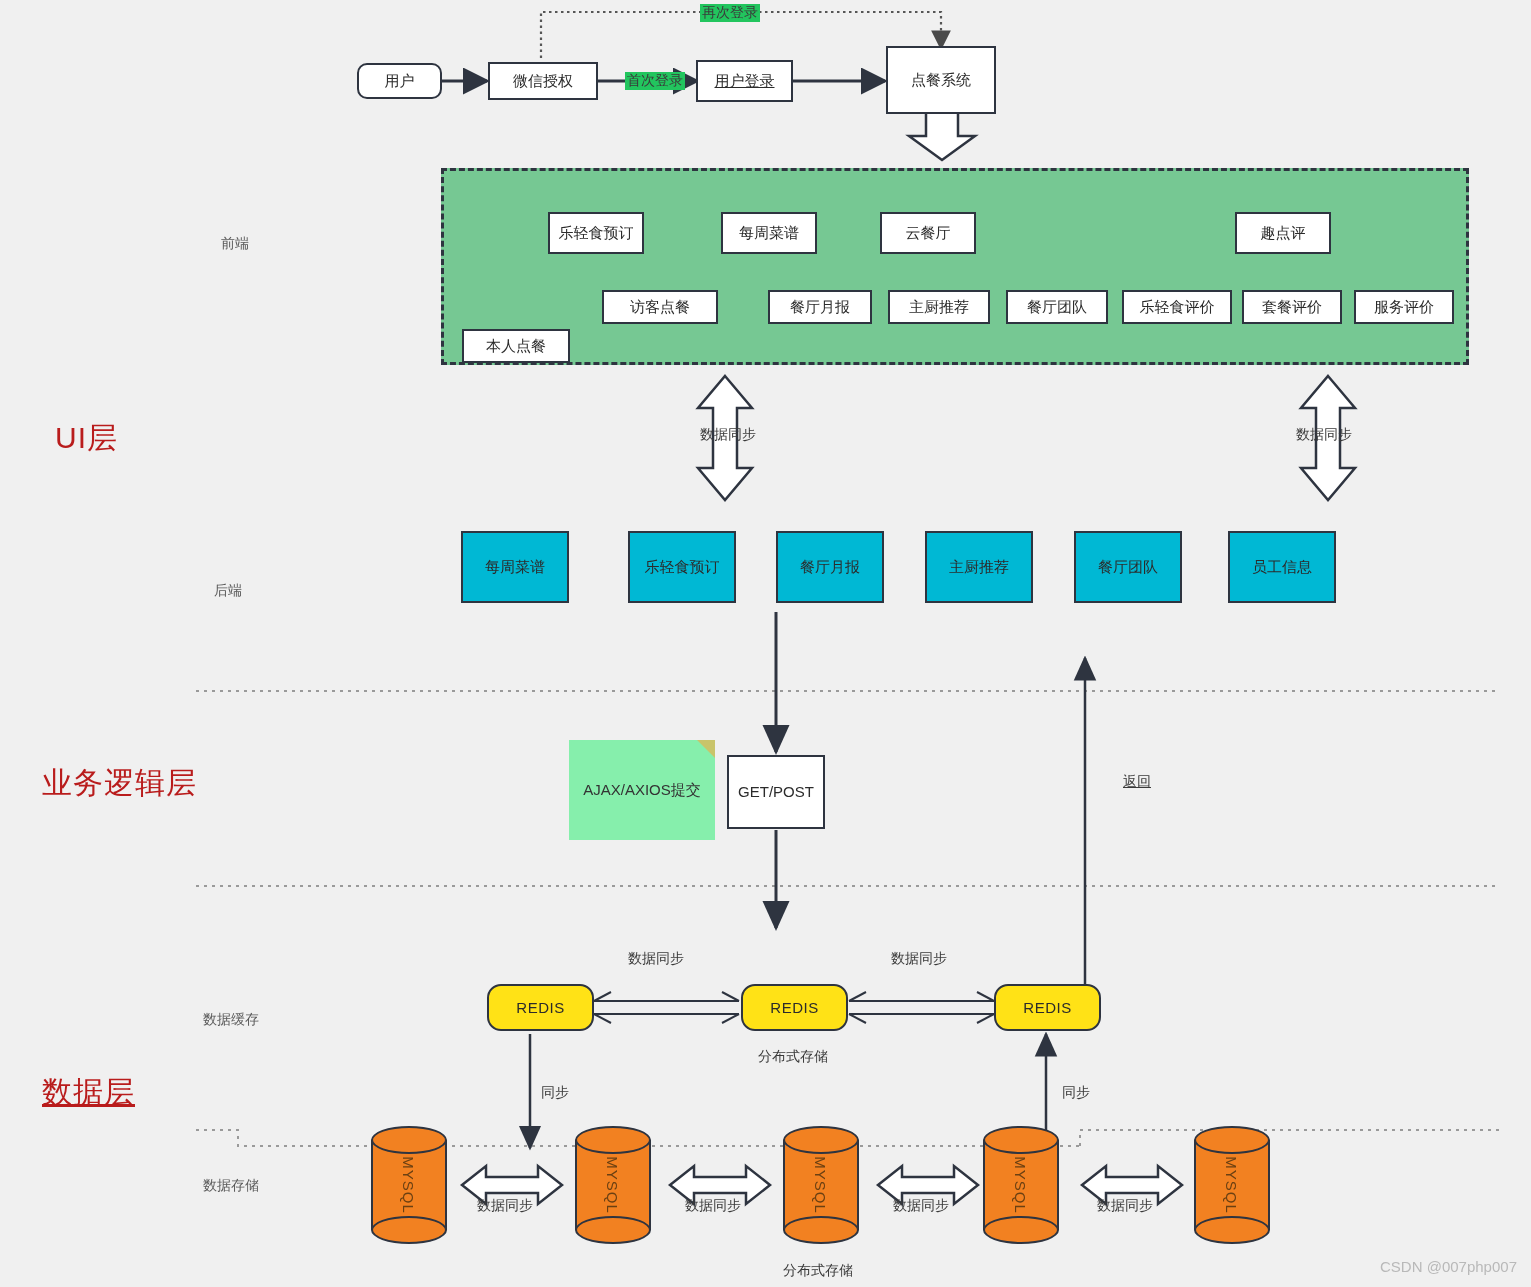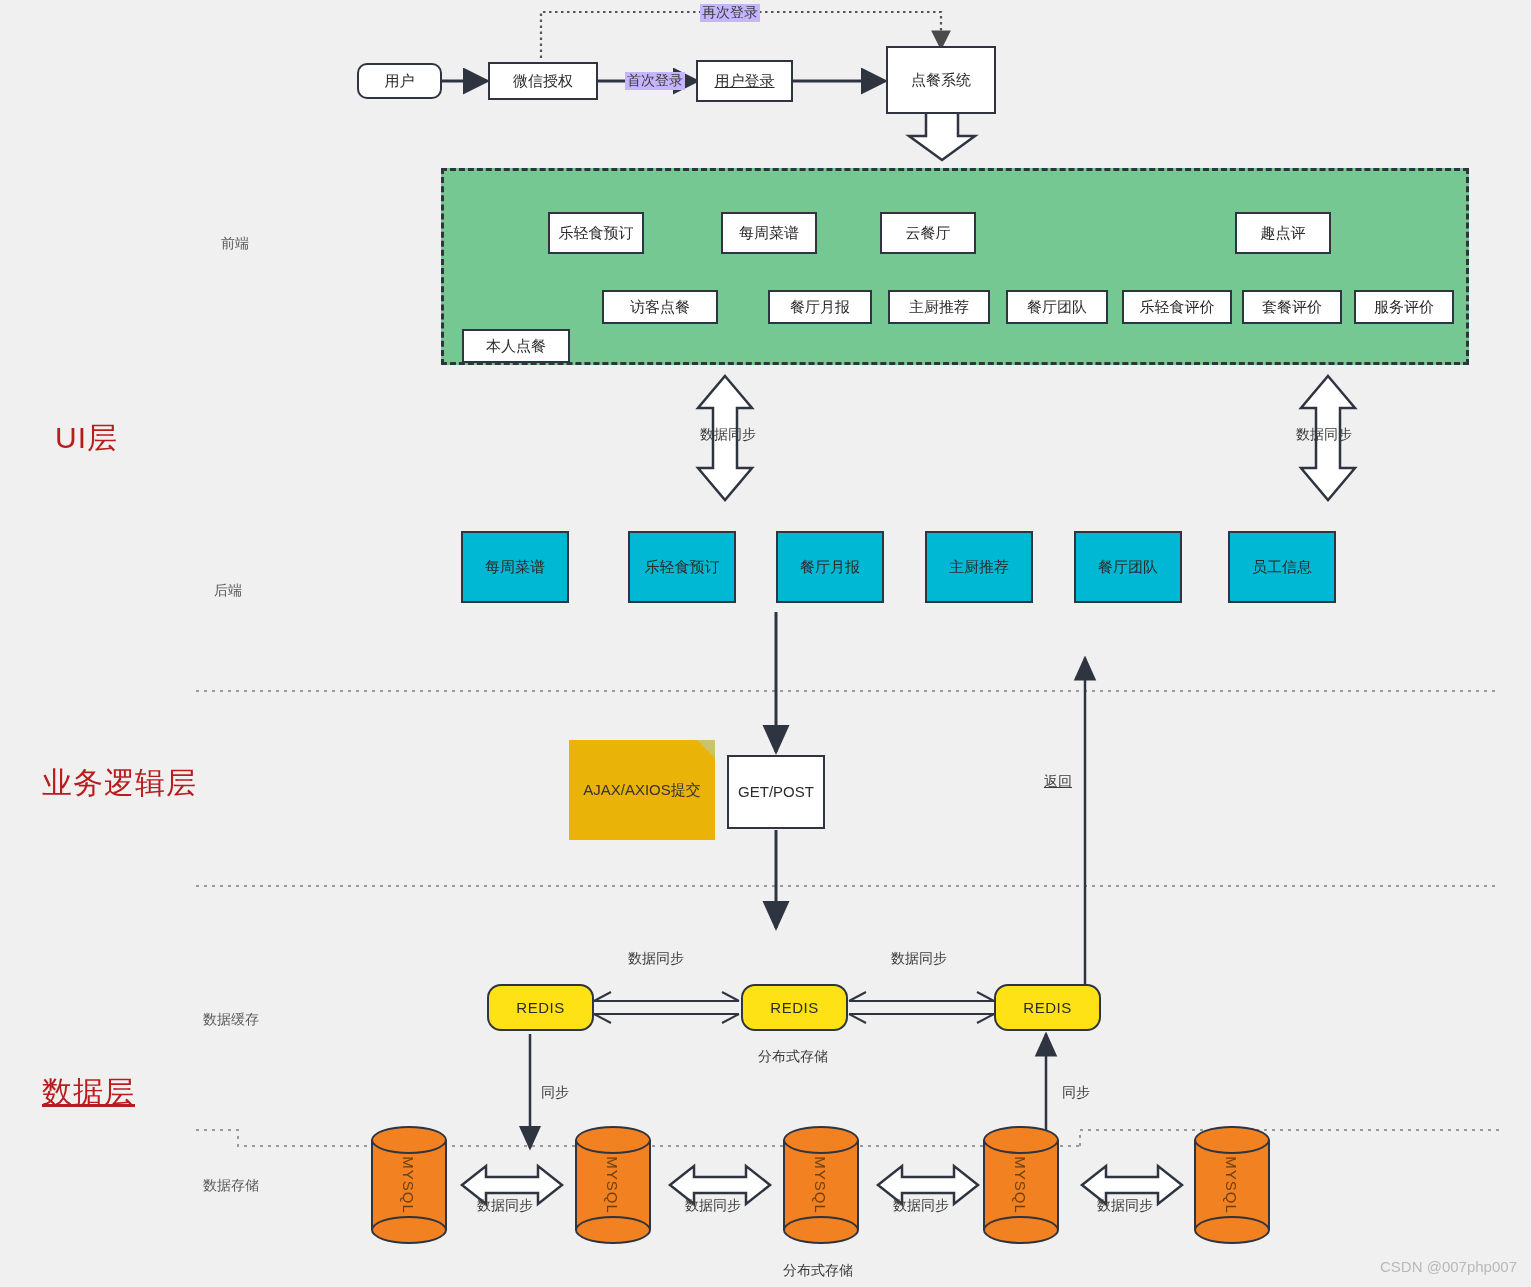--- a/index.html
+++ b/index.html
@@ -44,35 +44,35 @@
     white-space:nowrap;
   }
   
   .edge-label{
     position:absolute;
     font-size:14px;
     color:#3a3a3a;
     white-space:nowrap;
     background:transparent;
   }
-  .edge-label.chip{background:#c4b5fd;padding:0 2px;}
+  .edge-label.chip{background:#22c55e;padding:0 2px;}
 
   
   .green-zone{
     position:absolute;
     box-sizing:border-box;
     background:#76c893;
     border:3px dashed #2e3440;
   }
 
   
   .sticky{
     position:absolute;
     box-sizing:border-box;
-    background:#eab308;
+    background:#86efac;
     display:flex;align-items:center;justify-content:center;
     font-size:15px;color:#333;
   }
   .sticky .fold{
     position:absolute;right:0;top:0;
     width:0;height:0;
     border-left:18px solid transparent;
     border-top:18px solid #c9c46a;
   }
 
@@ -290,21 +290,21 @@
     <span>员工信息</span>
   </div>
 
   <div class="sticky" style="left:569px;top:740px;width:146px;height:100px;">
     <span class="fold"></span>
     <span>AJAX/AXIOS提交</span>
   </div>
   <div class="node" style="left:727px;top:755px;width:98px;height:74px;">
     <span>GET/POST</span>
   </div>
-  <div class="edge-label" style="left:1044px;top:773px;text-decoration:underline;">返回</div>
+  <div class="edge-label" style="left:1123px;top:773px;text-decoration:underline;">返回</div>
 
   <div class="row-caption" style="left:203px;top:1011px;">数据缓存</div>
 
   <div class="redis" style="left:487px;top:984px;width:107px;height:47px;">
     <span>REDIS</span>
   </div>
   <div class="redis" style="left:741px;top:984px;width:107px;height:47px;">
     <span>REDIS</span>
   </div>
   <div class="redis" style="left:994px;top:984px;width:107px;height:47px;">

